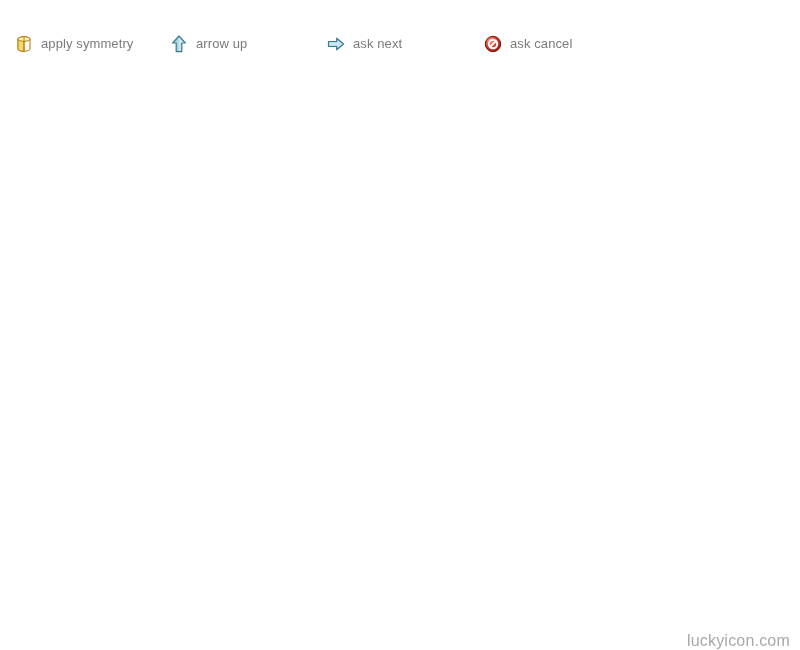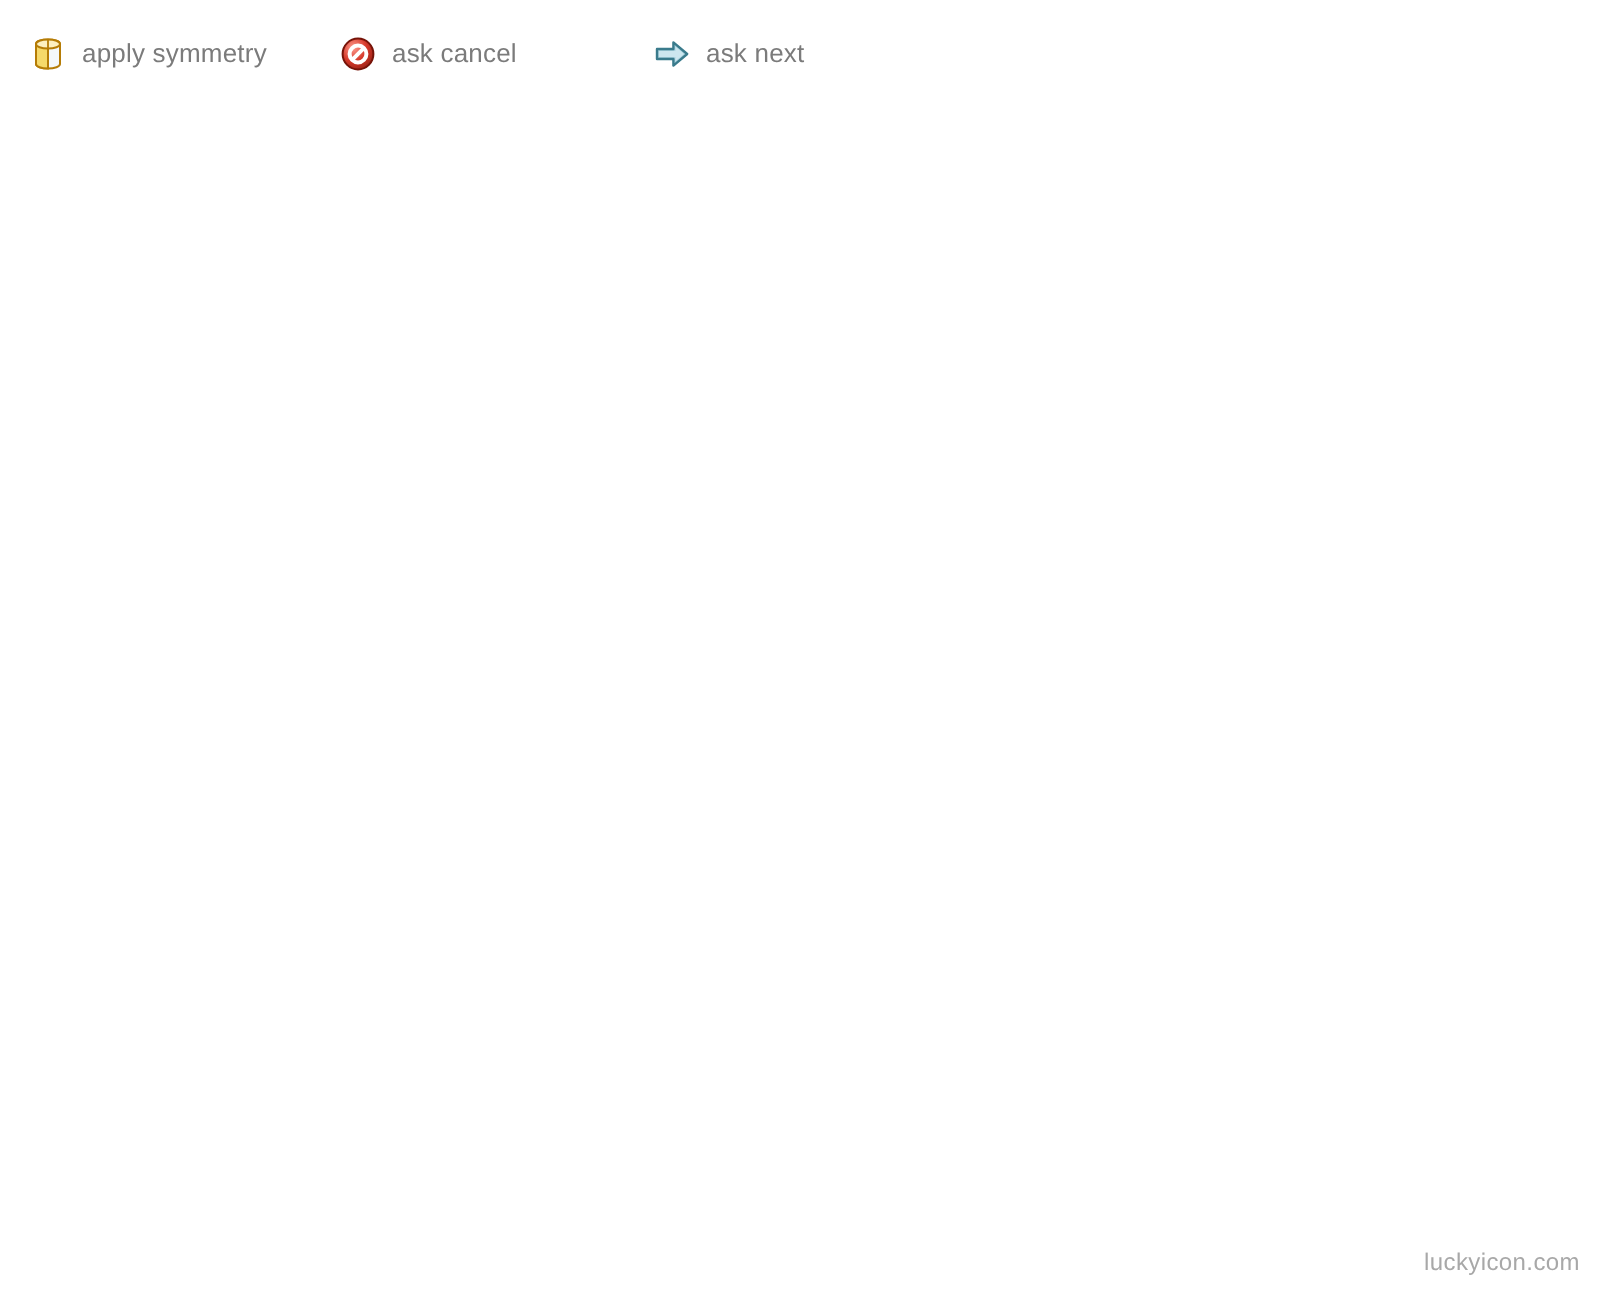--- a/index.html
+++ b/index.html
@@ -18,21 +18,21 @@
   #grid {
     position: absolute;
     left: 0;
     top: 0;
     width: 668px;
     height: 632px;
     display: grid;
     grid-template-columns: 155px 157px 157px 157px 174px;
     grid-auto-rows: 30.45px;
     grid-auto-flow: column;
-    padding: 12px 0 0 0;
+    padding: 29px 0 0 0;
     box-sizing: border-box;
   }
   .cell {
     display: flex;
     align-items: center;
     gap: 7px;
     padding-left: 14px;
     box-sizing: border-box;
     overflow: visible;
     white-space: nowrap;
@@ -48,22 +48,22 @@
   .ico svg { display: block; width: 20px; height: 20px; }
   .lbl {
     font-size: 13px;
     color: #7b7b7b;
     line-height: 16px;
     letter-spacing: 0.1px;
   }
   #footer {
     position: absolute;
     right: 10px;
-    bottom: 12px;
-    font-size: 12px;
+    bottom: 0;
+    font-size: 16px;
     color: #a8a8a8;
     letter-spacing: 0.2px;
   }
 </style>
 </head>
 <body>
 
 <div id="grid">
     <div class="cell">
       <span class="ico">
@@ -73,37 +73,46 @@
      <path d="M4 5 v10 a6 2.3 0 0 0 6 2.3 V5 z" fill="#f6d96a" stroke="#b57c06" stroke-width="1"></path>
      <ellipse cx="10" cy="5" rx="6" ry="2.3" fill="#fdf0c0" stroke="#b57c06" stroke-width="1"></ellipse>
      <path d="M10 2.8 V17.4" stroke="#b57c06" stroke-width="0.9"></path>
         </svg>
       </span>
       <span class="lbl">apply symmetry</span>
     </div>
     <div class="cell">
       <span class="ico">
         <svg viewBox="0 0 20 20" xmlns="http://www.w3.org/2000/svg">
+          <path d="M10 2 L16.4 9 H12.8 V17.6 H7.2 V9 H3.6 z" fill="#a9d2de" stroke="#3a7b8c" stroke-width="1.2" stroke-linejoin="round"></path>
+     <path d="M10 3.6 L14.6 8.5 H11.9 v8 H9.6 V4 z" fill="#d8ecf3" opacity="0.8"></path>
+        </svg>
+      </span>
+      <span class="lbl">arrow up</span>
+    </div>
+    <div class="cell">
+      <span class="ico">
+        <svg viewBox="0 0 20 20" xmlns="http://www.w3.org/2000/svg">
+          <path d="M2.5 7.5 h8.2 V4.2 L17.6 10 l-6.9 5.8 V12.5 H2.5 z" fill="#a9d2de" stroke="#3a7b8c" stroke-width="1.2" stroke-linejoin="round"></path>
+     <path d="M3.5 8.5 h8.2 V6.2 L16 10 l-4.3 3.6 v-2.1 H3.5 z" fill="#daeef4" opacity="0.75"></path>
+        </svg>
+      </span>
+      <span class="lbl">ask next</span>
+    </div>
+    <div class="cell">
+      <span class="ico">
+        <svg viewBox="0 0 20 20" xmlns="http://www.w3.org/2000/svg">
           <defs>
             <radialGradient id="rg1" cx="0.35" cy="0.3" r="0.85">
               <stop offset="0" stop-color="#ff9d90"></stop>
               <stop offset="0.5" stop-color="#d6392a"></stop>
               <stop offset="1" stop-color="#8e1d12"></stop>
             </radialGradient>
           </defs>
      <circle cx="10" cy="10" r="7.7" fill="url(#rg1)" stroke="#761308" stroke-width="1"></circle>
      <circle cx="10" cy="10" r="4.2" fill="none" stroke="#fff" stroke-width="2"></circle>
      <path d="M6.6 13.4 L13.4 6.6" stroke="#fff" stroke-width="2"></path>
         </svg>
       </span>
       <span class="lbl">ask cancel</span>
     </div>
-    <div class="cell">
-      <span class="ico">
-        <svg viewBox="0 0 20 20" xmlns="http://www.w3.org/2000/svg">
-          <path d="M2.5 7.5 h8.2 V4.2 L17.6 10 l-6.9 5.8 V12.5 H2.5 z" fill="#a9d2de" stroke="#3a7b8c" stroke-width="1.2" stroke-linejoin="round"></path>
-     <path d="M3.5 8.5 h8.2 V6.2 L16 10 l-4.3 3.6 v-2.1 H3.5 z" fill="#daeef4" opacity="0.75"></path>
-        </svg>
-      </span>
-      <span class="lbl">ask next</span>
-    </div>
   </div>
 <div id="footer">luckyicon.com</div>
 
 </body></html>

